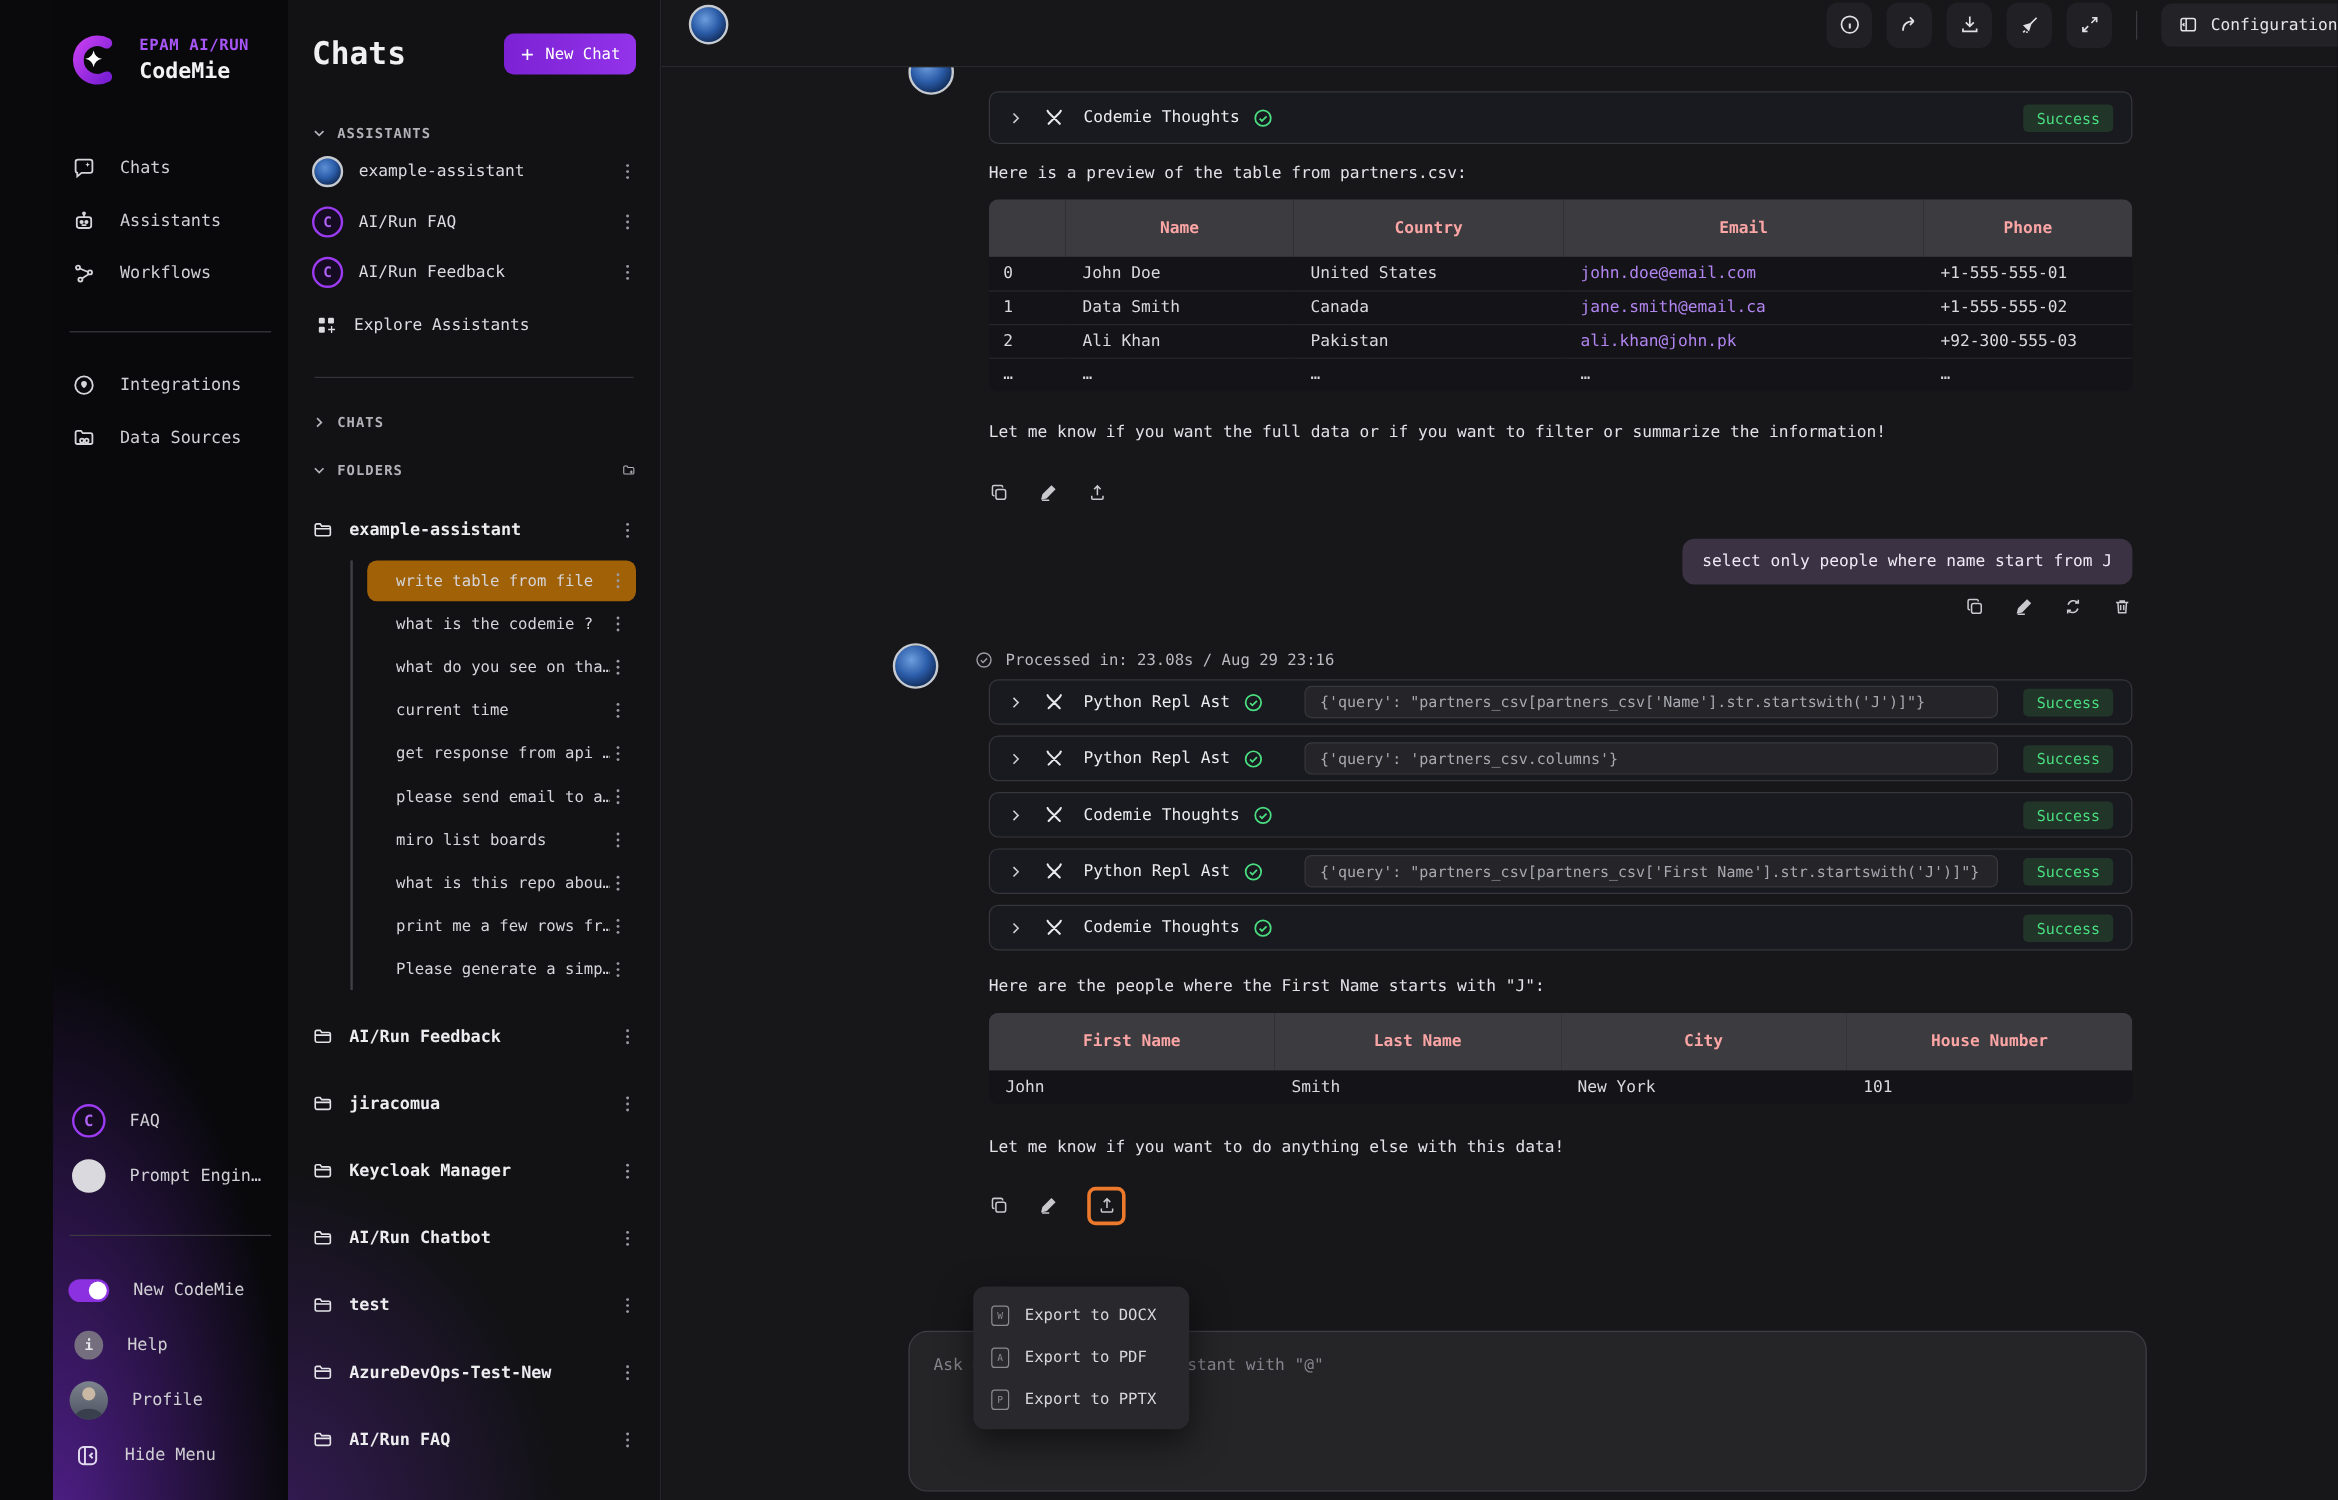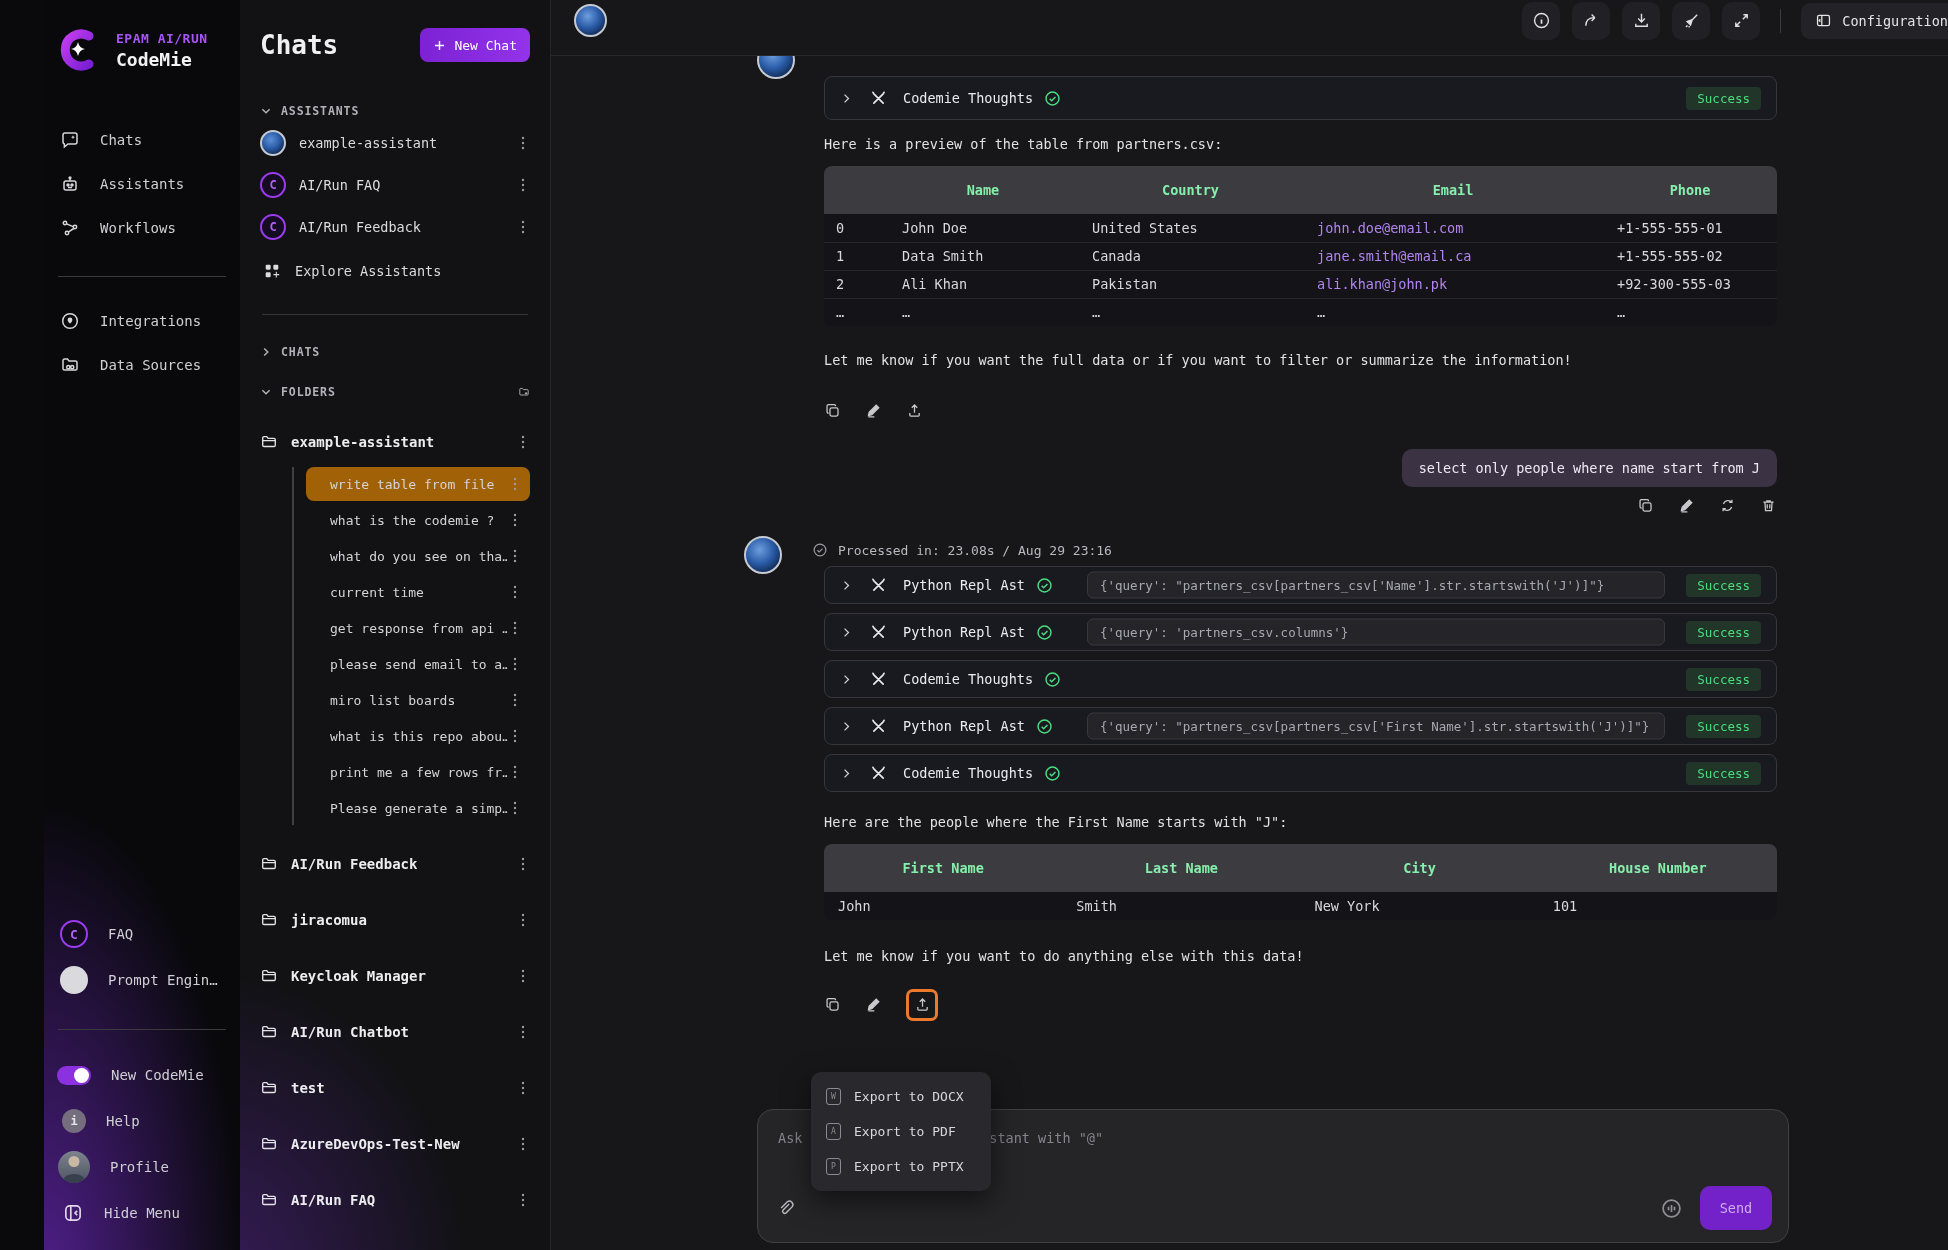--- a/index.html
+++ b/index.html
@@ -115,21 +115,21 @@
   .query-box { position:absolute; left:262px; top:50%; transform:translateY(-50%); width:578px; height:27px;
     line-height:25px; background:#242429; border:1px solid #38383d; border-radius:6px; color:#a8a8b0;
     font-size:12.5px; padding:0 12px; white-space:nowrap; overflow:hidden; }
   .query-box:empty { display:none; }
   .badge { margin-left:auto; background:rgba(54,120,62,.30); color:#4ade80; font-size:12.5px;
     padding:4px 11px; border-radius:4px; }
   .msg-text { font-size:13.5px; color:#e2e2e6; }
   .intro1 { margin-top:16px; }
   .table-wrap { margin-top:14px; border-radius:8px; overflow:hidden; background:#141418; }
   table { width:100%; border-collapse:collapse; }
-  th { height:48px; background:#3b3b40; color:#86efac; font-size:13.5px; font-weight:bold; text-align:center; }
+  th { height:48px; background:#3b3b40; color:#fca5a5; font-size:13.5px; font-weight:bold; text-align:center; }
   td { height:28px; font-size:13.5px; color:#d9d9de; padding:0 14px; border-top:1px solid #26262b; }
   tbody tr:first-child td { border-top:none; }
   td.link { color:#b184f0; }
   .t1 th:nth-child(1), .t1 td:nth-child(1) { width:64px; padding:0 0 0 12px; }
   .t1 th:nth-child(2) { width:190px; } .t1 th:nth-child(3) { width:225px; }
   .t1 th:nth-child(4) { width:300px; }
   .t2 th { width:25%; }
   .outro1 { margin-top:26px; }
   .action-row { margin-top:34px; display:flex; align-items:center; gap:24px; }
   .action-ic { width:17px; height:17px; color:#c9c9cd; cursor:pointer; }
@@ -969,31 +969,17 @@
         <div class="menu-item">
           <span class="file-ic">
             <span>P</span>
           </span>
           <span class="menu-label">Export to PPTX</span>
         </div>
       </div>
 
     <div class="composer">
       <div class="composer-placeholder">Ask example-assistant assistant with "@"</div>
-      <div class="composer-bottom">
-        <span class="i clip-ic">
-            <svg viewBox="0 0 20 20" stroke="currentColor" fill="none" stroke-width="1.5">
-              <path d="M13.8 5.2l-6.3 6.3a2.2 2.2 0 0 0 3.1 3.1l6.3-6.3a3.7 3.7 0 0 0-5.2-5.2L5.4 9.4"></path>
-            </svg>
-          </span>
-        <span class="i voice-ic">
-            <svg viewBox="0 0 20 20" stroke="currentColor" fill="none" stroke-width="1.5">
-              <circle cx="10" cy="10" r="7.3"></circle>
-              <path d="M7.4 8.4v3.2M10 7v6M12.6 8.4v3.2"></path>
-            </svg>
-          </span>
-        <button class="send-btn">Send</button>
-      </div>
     </div>
 
     <span class="scroll-thumb"></span>
   </main>
 </div>
 
 </body></html>

